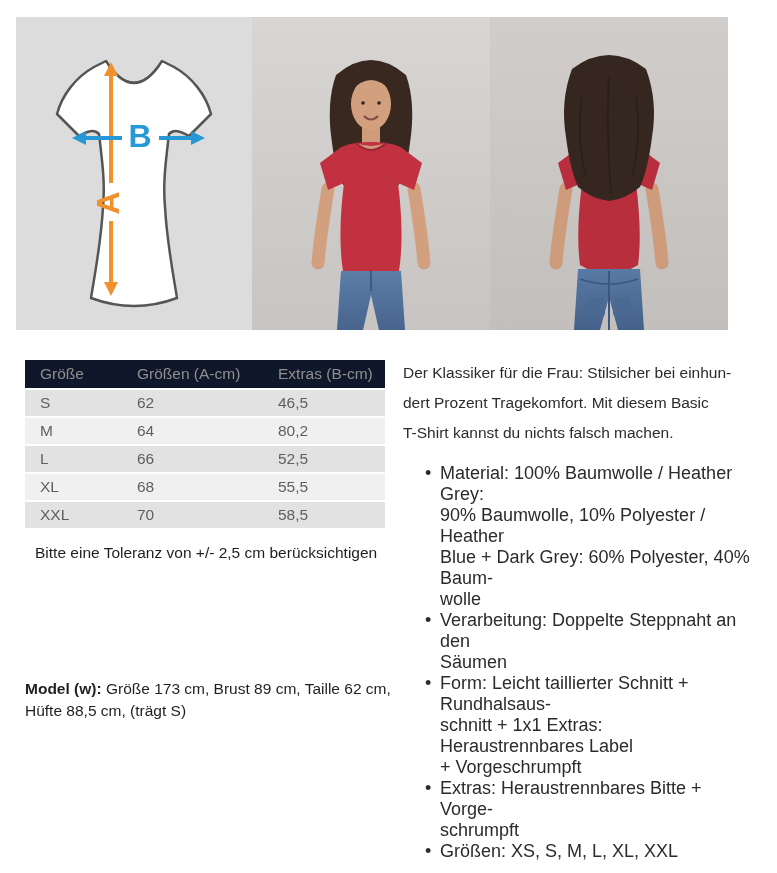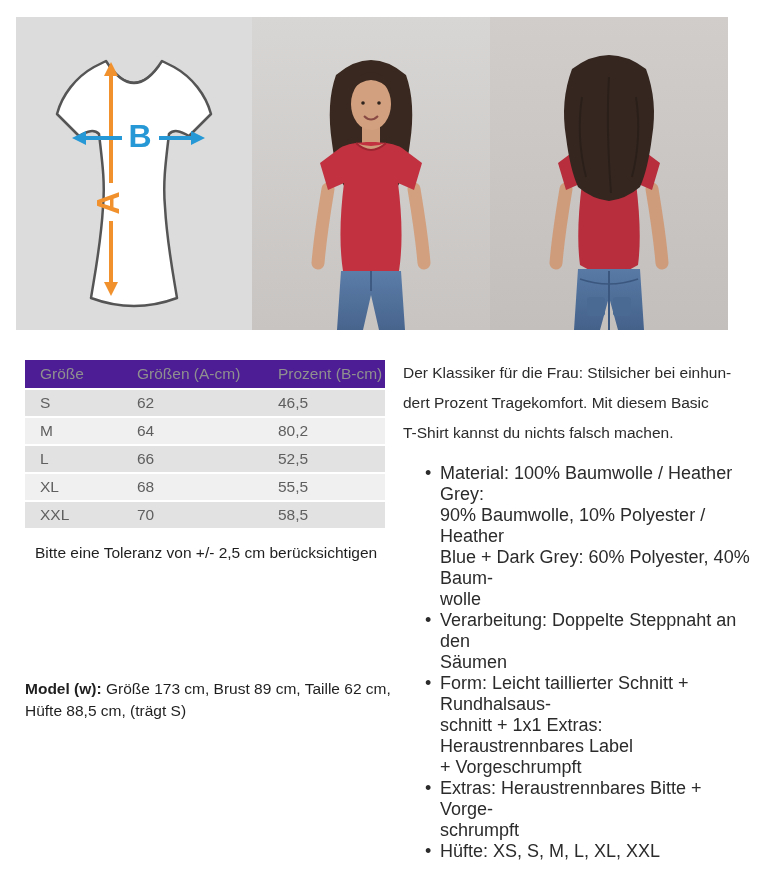--- a/index.html
+++ b/index.html
@@ -18,21 +18,21 @@
   
   .content{display:flex;margin-top:28px;align-items:flex-start;}
   .left-col{width:378px;margin-left:25px;flex:none;}
   .right-col{width:362px;flex:none;}
   
   table.size-table{width:360px;border-collapse:separate;border-spacing:0 2px;font-size:15.5px;}
   table.size-table col.c1{width:97px;}
   table.size-table col.c2{width:141px;}
   table.size-table col.c3{width:122px;}
   table.size-table th{
-    text-align:left;font-weight:400;color:#8f8f8f;background:#4c1d95;
+    text-align:left;font-weight:400;color:#8f8f8f;background:#0f172a;
     padding:5px 0 5px 15px;white-space:nowrap;
   }
   table.size-table td{
     padding:4px 0 4px 15px;color:#5f5f5f;
   }
   tr.stripe-dark td{background:#e2e2e2;}
   tr.stripe-light td{background:#f0f0f0;}
   .tolerance{font-size:15.5px;color:#1f1f1f;margin:12px 0 0 10px;line-height:21px;}
   .model-info{margin:115px 0 0 0;font-size:15.5px;line-height:22px;width:372px;color:#1f1f1f;}
   .model-info b{font-weight:700;}
@@ -160,21 +160,21 @@
     <table class="size-table">
       <colgroup>
           <col class="c1">
           <col class="c2">
           <col class="c3">
         </colgroup>
       <thead>
           <tr>
             <th>Größe</th>
             <th>Größen (A-cm)</th>
-            <th>Prozent (B-cm)</th>
+            <th>Extras (B-cm)</th>
           </tr>
         </thead>
       <tbody>
           <tr class="stripe-dark">
             <td>S</td>
             <td>62</td>
             <td>46,5</td>
           </tr>
           <tr class="stripe-light">
             <td>M</td>
@@ -211,17 +211,17 @@
 90% Baumwolle, 10%  Polyester / Heather
 Blue + Dark Grey: 60% Polyester, 40% Baum-
 wolle</li>
         <li>Verarbeitung: Doppelte Steppnaht an den
 Säumen</li>
         <li>Form: Leicht taillierter Schnitt + Rundhalsaus-
 schnitt + 1x1 Extras: Heraustrennbares Label
 + Vorgeschrumpft</li>
         <li>Extras: Heraustrennbares Bitte + Vorge-
 schrumpft</li>
-        <li>Hüfte: XS, S, M, L, XL, XXL</li>
+        <li>Größen: XS, S, M, L, XL, XXL</li>
       </ul>
   </div>
 
 </div>
 
 </body></html>

